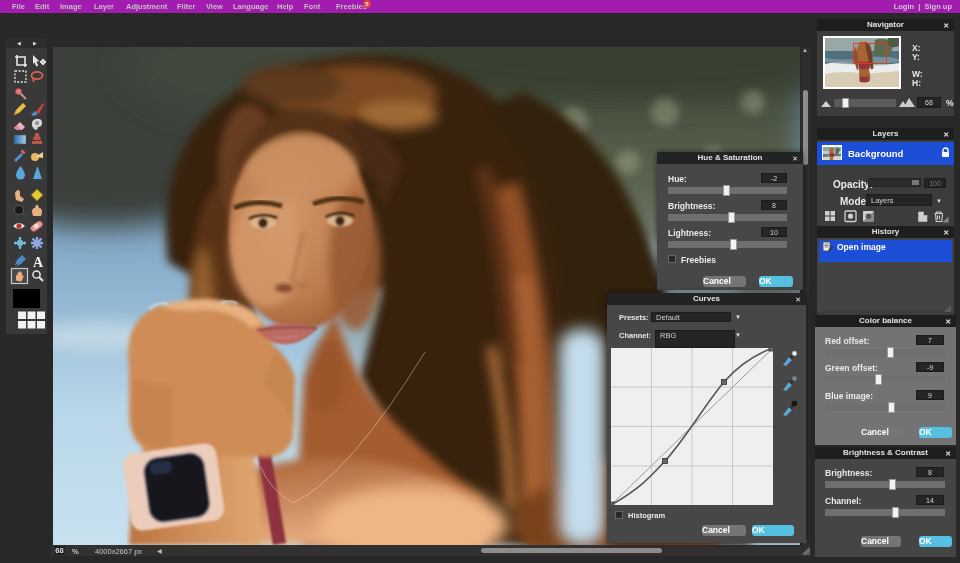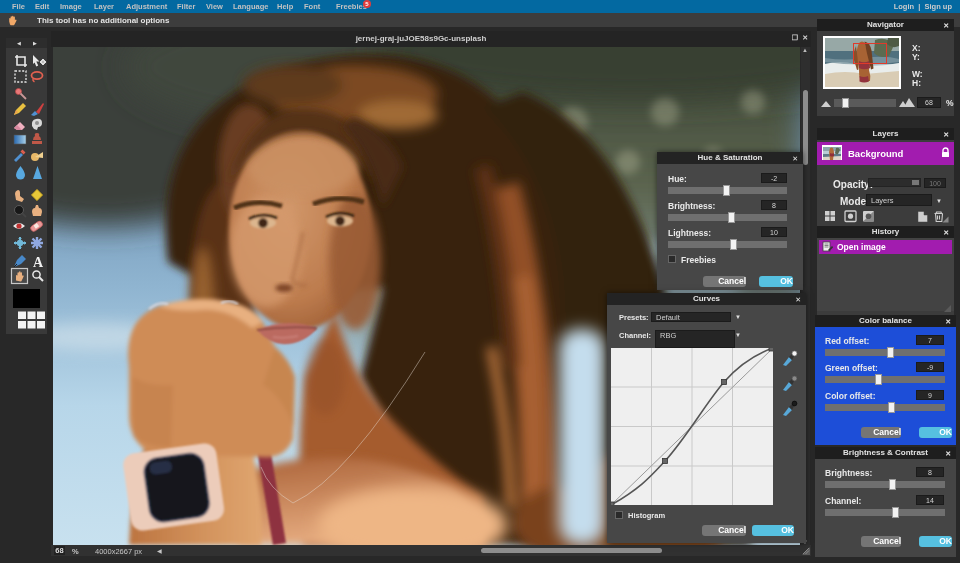--- a/index.html
+++ b/index.html
@@ -1,21 +1,21 @@
 <!DOCTYPE html>
 <html><head>
 <meta charset="utf-8">
 <style>
 * { margin:0; padding:0; box-sizing:border-box; }
 html,body { width:960px; height:563px; overflow:hidden; background:#282828;
   font-family:"Liberation Sans", sans-serif; }
 .abs { position:absolute; }
 #stage { position:relative; width:960px; height:563px; }
 
-#menubar { left:0; top:0; width:960px; height:13px; background:#0369a1; color:#c2c2c2;
+#menubar { left:0; top:0; width:960px; height:13px; background:#a21caf; color:#c2c2c2;
   font-size:7.5px; font-weight:bold;text-decoration:underline; }
 #menubar span.mi { position:absolute; top:2px; }
 #menubar .badge { position:absolute; left:363px; top:0px; width:8px; height:8px;
   border-radius:50%; background:#e03c3c; color:#fff; font-size:6px; text-align:center;
   line-height:8px; font-weight:bold; }
 #menubar .right { position:absolute; right:8px; top:2px; color:#cccccc; }
 
 #optbar { left:0; top:13px; width:960px; height:14px; background:#3d3d3d; color:#e4e4e4;
   font-size:8px; font-weight:bold; }
 #optbar .txt { position:absolute; left:37px; top:3px; }
@@ -37,59 +37,53 @@
 .dlg { background:#474747; box-shadow:0 0 6px rgba(0,0,0,0.55); }
 .dlg .hdr { position:absolute; left:0; top:0; width:100%; height:12px; background:#232323;
   color:#e4e4e4; font-size:8px; font-weight:bold; text-align:center; line-height:12px; }
 .dlg .hdr .x { position:absolute; right:5px; top:1px; font-weight:normal; font-size:7px; }
 .lbl { position:absolute; color:#e9e9e9; font-size:8.5px; font-weight:bold; }
 .valbox { position:absolute; width:26px; height:10px; background:#252525; border:1px solid #1b1b1b;
   color:#d5d5d5; font-size:7px; text-align:center; line-height:9px; }
 .slider { position:absolute; height:7px; background:#6f6f6f; }
 .slider .sh { position:absolute; top:-2px; width:7px; height:11px; background:#f2f2f2; border:1px solid #999; }
 .btn { position:absolute; height:11px; border-radius:3px; color:#fff; font-size:8.5px; font-weight:bold;
-  text-align:right; line-height:11px; }
+  text-align:left; line-height:11px; }
 .btn.cancel { background:#757575; }
 .btn.ok { background:#56c0e0; }
 .chk { position:absolute; width:8px; height:8px; background:#2a2a2a; border:1px solid #666; }
 #curves .lbl { font-size:7.5px; }
 .dd { position:absolute; background:#252525; border:1px solid #1b1b1b; color:#cfcfcf;
   font-size:7.5px; line-height:10px; padding-left:4px; }
 .ddarrow { position:absolute; color:#ddd; font-size:6px; }
 
 .panel { position:absolute; background:#3c3c3c; }
 .phdr { position:absolute; left:0; top:0; width:100%; height:12px; background:#1e1e1e; color:#e2e2e2;
   font-size:8px; font-weight:bold; text-align:center; line-height:12px; }
 .phdr .x { position:absolute; right:5px; top:1px; font-size:7px; }
-.cyanrow { position:absolute; background:#a21caf; }
+.cyanrow { position:absolute; background:#1d4ed8; }
 </style>
 </head>
 <body>
 <div id="stage">
   <div id="menubar" class="abs">
     <span class="mi" style="left:12px">File</span>
     <span class="mi" style="left:35px">Edit</span>
     <span class="mi" style="left:60px">Image</span>
     <span class="mi" style="left:94px">Layer</span>
     <span class="mi" style="left:126px">Adjustment</span>
     <span class="mi" style="left:177px">Filter</span>
     <span class="mi" style="left:206px">View</span>
     <span class="mi" style="left:233px">Language</span>
     <span class="mi" style="left:277px">Help</span>
     <span class="mi" style="left:304px">Font</span>
     <span class="mi" style="left:336px">Freebies</span>
     <span class="badge">5</span>
     <span class="right">Login&nbsp;&nbsp;|&nbsp;&nbsp;Sign up</span>
   </div>
-  <div id="optbar" class="abs">
-    <svg style="position:absolute;left:7px;top:2px" width="11" height="11" viewBox="0 0 11 11">
-      <path d="M2.2 6.5 L2.2 3.8 Q2.2 3 2.9 3 Q3.5 3 3.5 3.8 L3.6 2.0 Q3.6 1.2 4.3 1.2 Q4.9 1.2 5.0 2.0 L5.1 1.5 Q5.1 0.7 5.8 0.7 Q6.4 0.7 6.5 1.5 L6.6 2.2 Q6.7 1.5 7.3 1.5 Q7.9 1.6 7.9 2.4 L7.9 5.2 Q8.6 4.2 9.3 4.7 Q9.9 5.2 9.2 6.3 L7.5 9.4 Q7 10.3 5.9 10.3 L4.6 10.3 Q3.6 10.3 3.0 9.4 Z" fill="#f0a868"></path>
-    </svg>
-    <span class="txt">This tool has no additional options</span>
-  </div>
   <div id="toolbar" class="abs">
     <div class="arrows">
         <span style="position:absolute;left:11px;top:2px;font-size:5px">◀</span>
         <span style="position:absolute;left:27px;top:2px;font-size:5px">▶</span>
       </div>
     <svg style="position:absolute;left:0;top:14px" width="41" height="282" viewBox="0 0 41 282">
 
       <g transform="translate(9,3)">
         <path d="M2 0 v10 h10 M0 2 h10 v10" fill="none" stroke="#e8e8e8" stroke-width="1.6"></path>
       </g>
@@ -213,24 +207,20 @@
         <rect x="12" y="259.5" width="8" height="7.5"></rect>
           <rect x="21.5" y="259.5" width="8" height="7.5"></rect>
           <rect x="31" y="259.5" width="8" height="7.5"></rect>
         <rect x="12" y="269" width="8" height="7.5"></rect>
           <rect x="21.5" y="269" width="8" height="7.5"></rect>
           <rect x="31" y="269" width="8" height="7.5"></rect>
       </g>
     </svg>
   </div>
 
-  <div id="doctitle" class="abs"><span class="ttl">jernej-graj-juJOE58s9Gc-unsplash</span>
-    <span style="position:absolute;right:13px;top:3px;font-size:7px">❐</span>
-    <span style="position:absolute;right:3px;top:3px;font-size:7px">✕</span>
-  </div>
   <div id="canvas" class="abs">
   <svg width="747" height="498" viewBox="0 0 747 498">
     <defs>
       <linearGradient id="sea" x1="0" y1="0" x2="0" y2="1">
         <stop offset="0" stop-color="#50636e"></stop>
         <stop offset="0.22" stop-color="#6f93b4"></stop>
         <stop offset="0.48" stop-color="#8fb4d0"></stop>
         <stop offset="0.72" stop-color="#b7d6e9"></stop>
         <stop offset="1" stop-color="#c8e1ef"></stop>
       </linearGradient>
@@ -554,46 +544,46 @@
         <path d="M111.5 3.5 h8 M113 3.5 l0.5 -1.5 h4.5 l0.5 1.5 M112.5 3.5 l0.7 8 h5.6 l0.7 -8"></path>
         <path d="M114.5 5.5 v4 M116.5 5.5 v4"></path>
       </g>
       <path d="M125.5 6.5 v6 h-6 z" fill="#888"></path>
     </svg>
   </div>
 
   <div class="panel" style="left:817px;top:226px;width:137px;height:89px">
     <div class="phdr">History<span class="x">✕</span></div>
     <div style="position:absolute;left:0;top:12px;width:137px;height:73px;background:#434343"></div>
-    <div class="cyanrow" style="left:2px;top:14px;width:133px;height:14px">
+    <div class="cyanrow" style="left:2px;top:14px;width:133px;height:22px">
       <svg style="position:absolute;left:3px;top:1px" width="11" height="12" viewBox="0 0 11 12">
           <rect x="1" y="1" width="7" height="9" fill="#eee" stroke="#444" stroke-width="0.8"></rect>
           <path d="M2.5 3 h4 M2.5 4.5 h4 M2.5 6 h4" stroke="#555" stroke-width="0.7"></path>
           <path d="M6 9 l4 -4 1.2 1.2 -4 4 z" fill="#333"></path>
         </svg>
       <span style="position:absolute;left:18px;top:2px;color:#fff;font-size:8.5px;font-weight:bold">Open image</span>
     </div>
     <svg style="position:absolute;right:3px;bottom:3px" width="7" height="7" viewBox="0 0 7 7">
         <path d="M7 0 L7 7 L0 7 Z" fill="#5a5a5a"></path>
       </svg>
   </div>
 
-  <div class="panel" style="left:815px;top:315px;width:141px;height:130px;background:#1d4ed8">
+  <div class="panel" style="left:815px;top:315px;width:141px;height:130px;background:#737373">
     <div class="phdr">Color balance<span class="x">✕</span></div>
     <span class="lbl" style="left:10px;top:21px">Red offset:</span>
     <div class="valbox" style="left:101px;top:20px;width:28px">7</div>
     <div class="slider" style="left:10px;top:34px;width:120px">
         <div class="sh" style="left:62px"></div>
       </div>
     <span class="lbl" style="left:10px;top:48px">Green offset:</span>
     <div class="valbox" style="left:101px;top:47px;width:28px">-9</div>
     <div class="slider" style="left:10px;top:61px;width:120px">
         <div class="sh" style="left:50px"></div>
       </div>
-    <span class="lbl" style="left:10px;top:76px">Color offset:</span>
+    <span class="lbl" style="left:10px;top:76px">Blue image:</span>
     <div class="valbox" style="left:101px;top:75px;width:28px">9</div>
     <div class="slider" style="left:10px;top:89px;width:120px">
         <div class="sh" style="left:63px"></div>
       </div>
     <div class="btn cancel" style="left:46px;top:112px;width:40px">Cancel</div>
     <div class="btn ok" style="left:104px;top:112px;width:33px">OK</div>
   </div>
 
   <div class="panel" style="left:815px;top:447px;width:141px;height:110px;background:#454545">
     <div class="phdr">Brightness &amp; Contrast<span class="x">✕</span></div>

